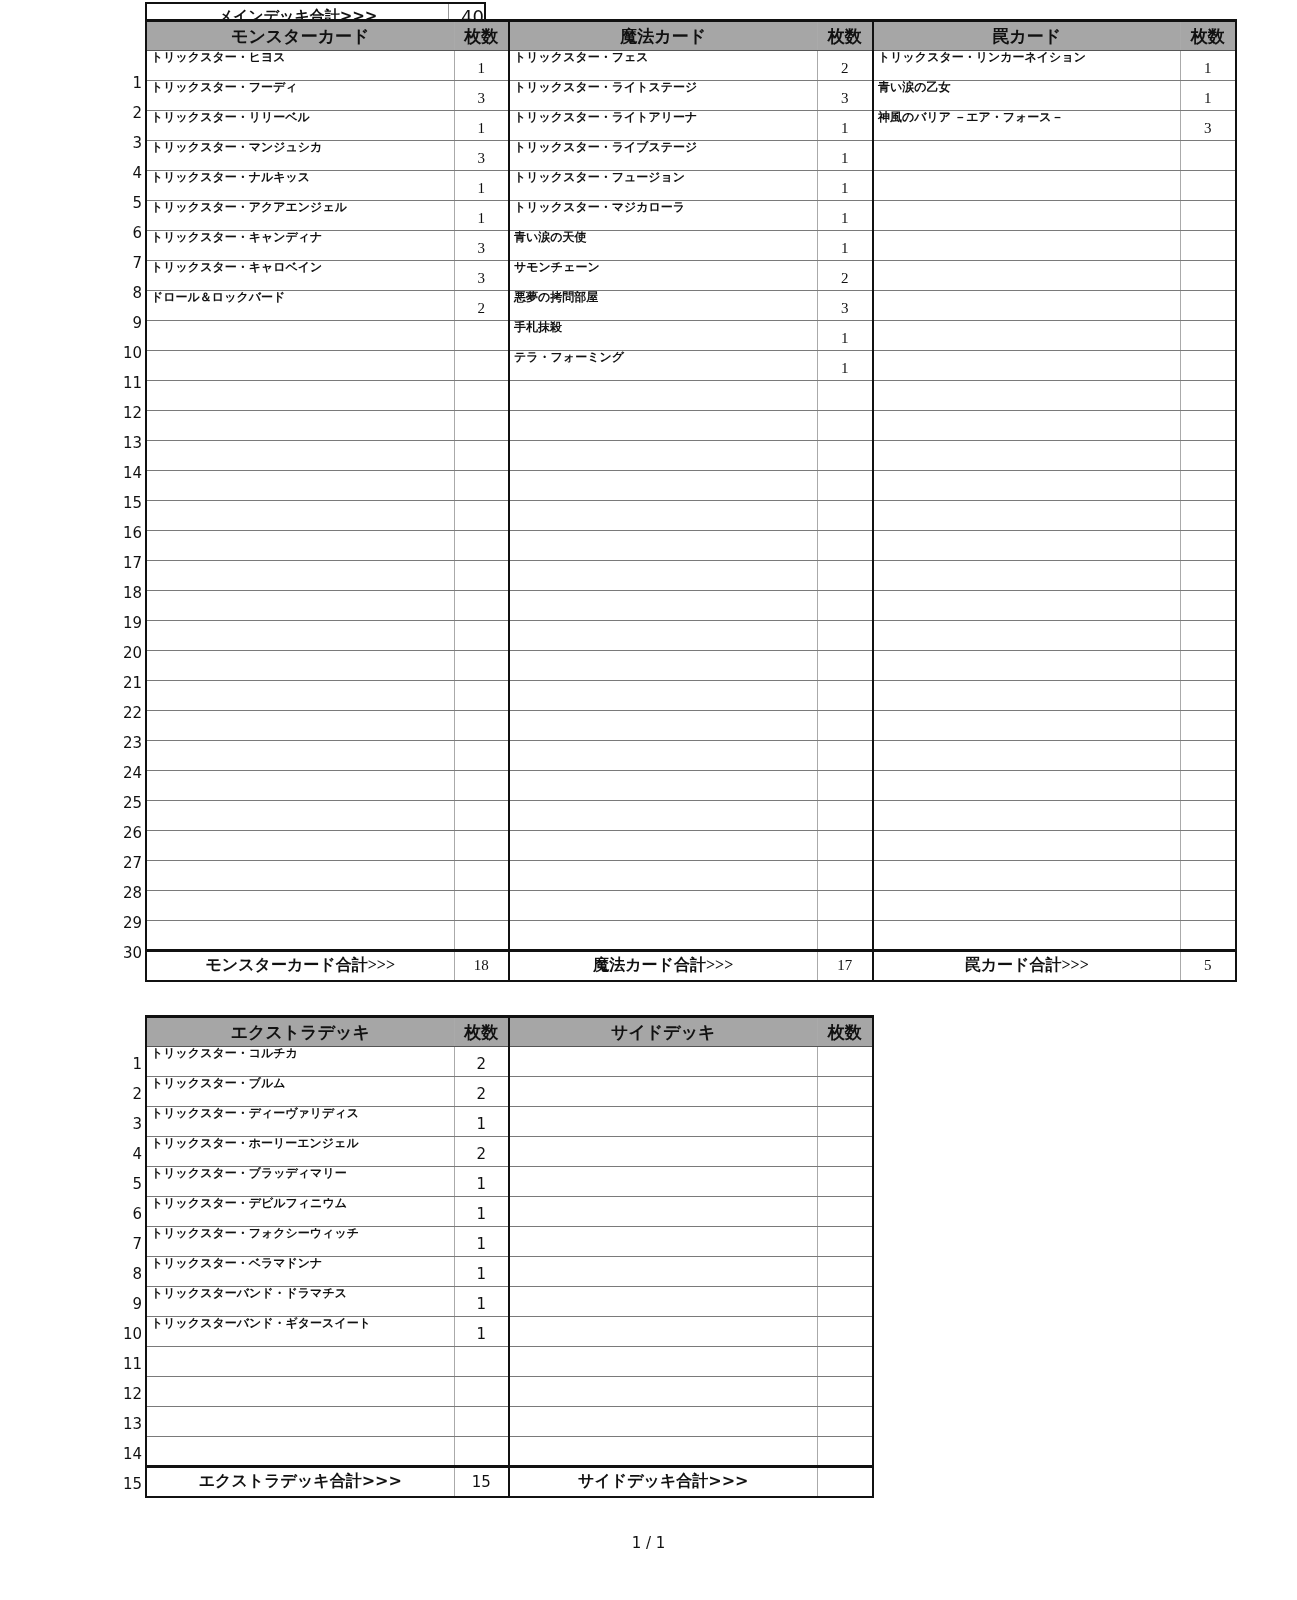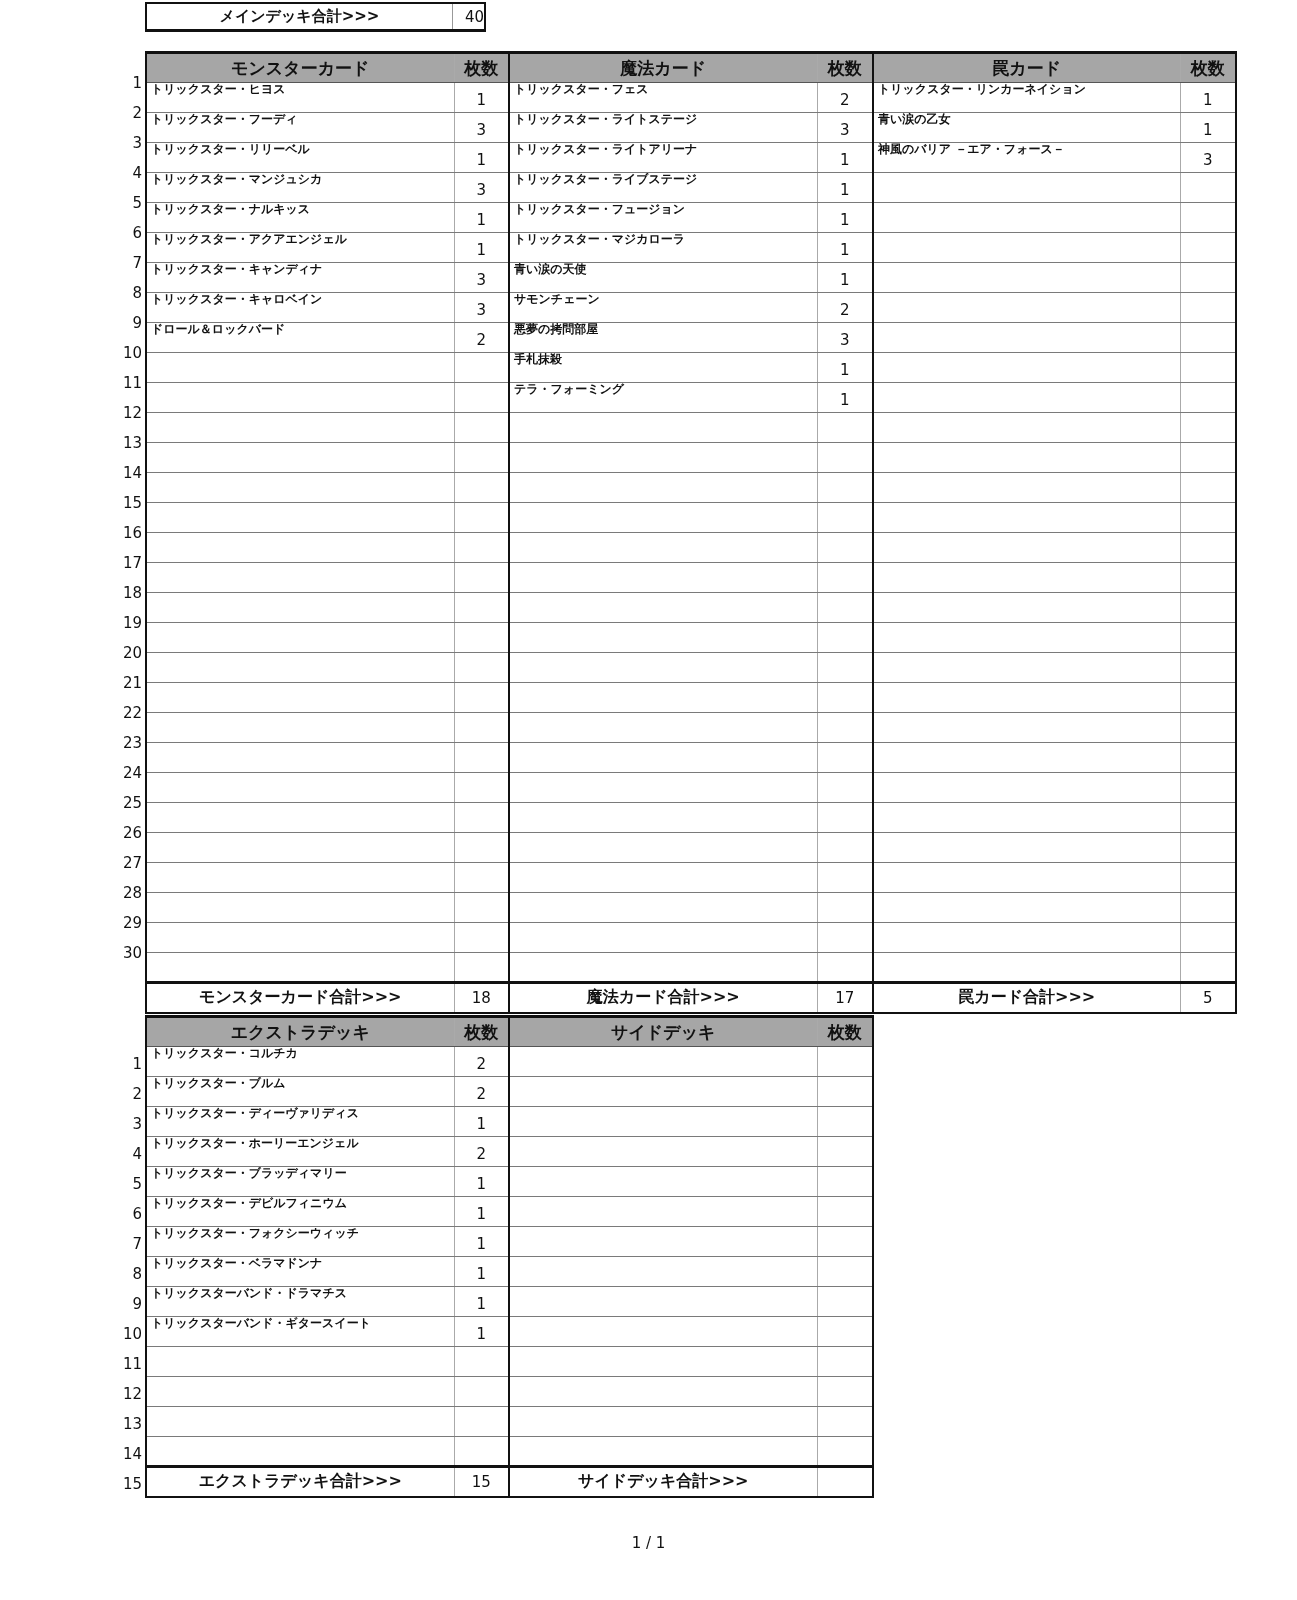--- a/index.html
+++ b/index.html
@@ -1,21 +1,21 @@
 <!DOCTYPE html>
 <html><head>
 <meta charset="utf-8">
 <style>
   html, body { margin: 0; padding: 0; background: #ffffff; }
   body { width: 1297px; height: 1600px; position: relative; overflow: hidden;
          font-family: "DejaVu Sans", "Liberation Sans", sans-serif; color: #111; }
   .abs { position: absolute; }
   .summary-box { left: 145px; top: 2px; width: 341px; height: 30px; border: 2px solid #111; border-bottom: 3px solid #111; box-sizing: border-box; display: flex; gap: 12px; }
   .summary-box .lbl { width: 308px; border-right: 1px solid #999; display:flex; align-items:center; justify-content:center; font-weight: bold; font-size: 15px; }
-  .summary-box .val { flex: 1; display:flex; align-items:center; justify-content:center; font-size: 15px; text-align: right; }
+  .summary-box .val { flex: 1; display:flex; align-items:center; justify-content:center; font-size: 18px; text-align: right; }
 
   table.sheet { position: absolute; border-collapse: collapse; table-layout: fixed; }
   table.sheet td, table.sheet th { padding: 0; height: 30px; box-sizing: border-box; }
   table.sheet th { background: #a6a6a6; font-weight: bold; font-size: 17px; text-align: center; border-top: 3px solid #111; border-bottom: 1px solid #555; }
   table.sheet td.name { border-bottom: 1px solid #7a7a7a; vertical-align: top; font-size: 12px; font-weight: bold; padding-left: 4px; line-height: 13px; white-space: nowrap; overflow: hidden; }
   table.sheet td.cnt { border-bottom: 1px solid #7a7a7a; text-align: center; vertical-align: bottom; padding-bottom: 3px; font-size: 15px; }
   table.sheet .cnt, table.sheet th.cnt { border-left: 1px solid #aaa; }
   table.sheet .grp { border-left: 2px solid #111; }
   table.sheet .edge { border-right: 2px solid #111; }
   table.sheet tr.total td { border-top: 3px solid #111; border-bottom: 2px solid #111; font-size: 15px; text-align: center; vertical-align: middle; }
@@ -61,21 +61,21 @@
     <div>23</div>
     <div>24</div>
     <div>25</div>
     <div>26</div>
     <div>27</div>
     <div>28</div>
     <div>29</div>
     <div>30</div>
   </div>
 
-<table class="sheet" id="main-table" style="left:145px; top:51px; width:1090px;">
+<table class="sheet" id="main-table" style="left:145px; top:19px; width:1090px;font-family:Liberation Serif, serif;">
   <colgroup>
     <col style="width:308px">
       <col style="width:55px">
     <col style="width:308px">
       <col style="width:56px">
     <col style="width:307px">
       <col style="width:56px">
   </colgroup>
   <thead>
     <tr>

